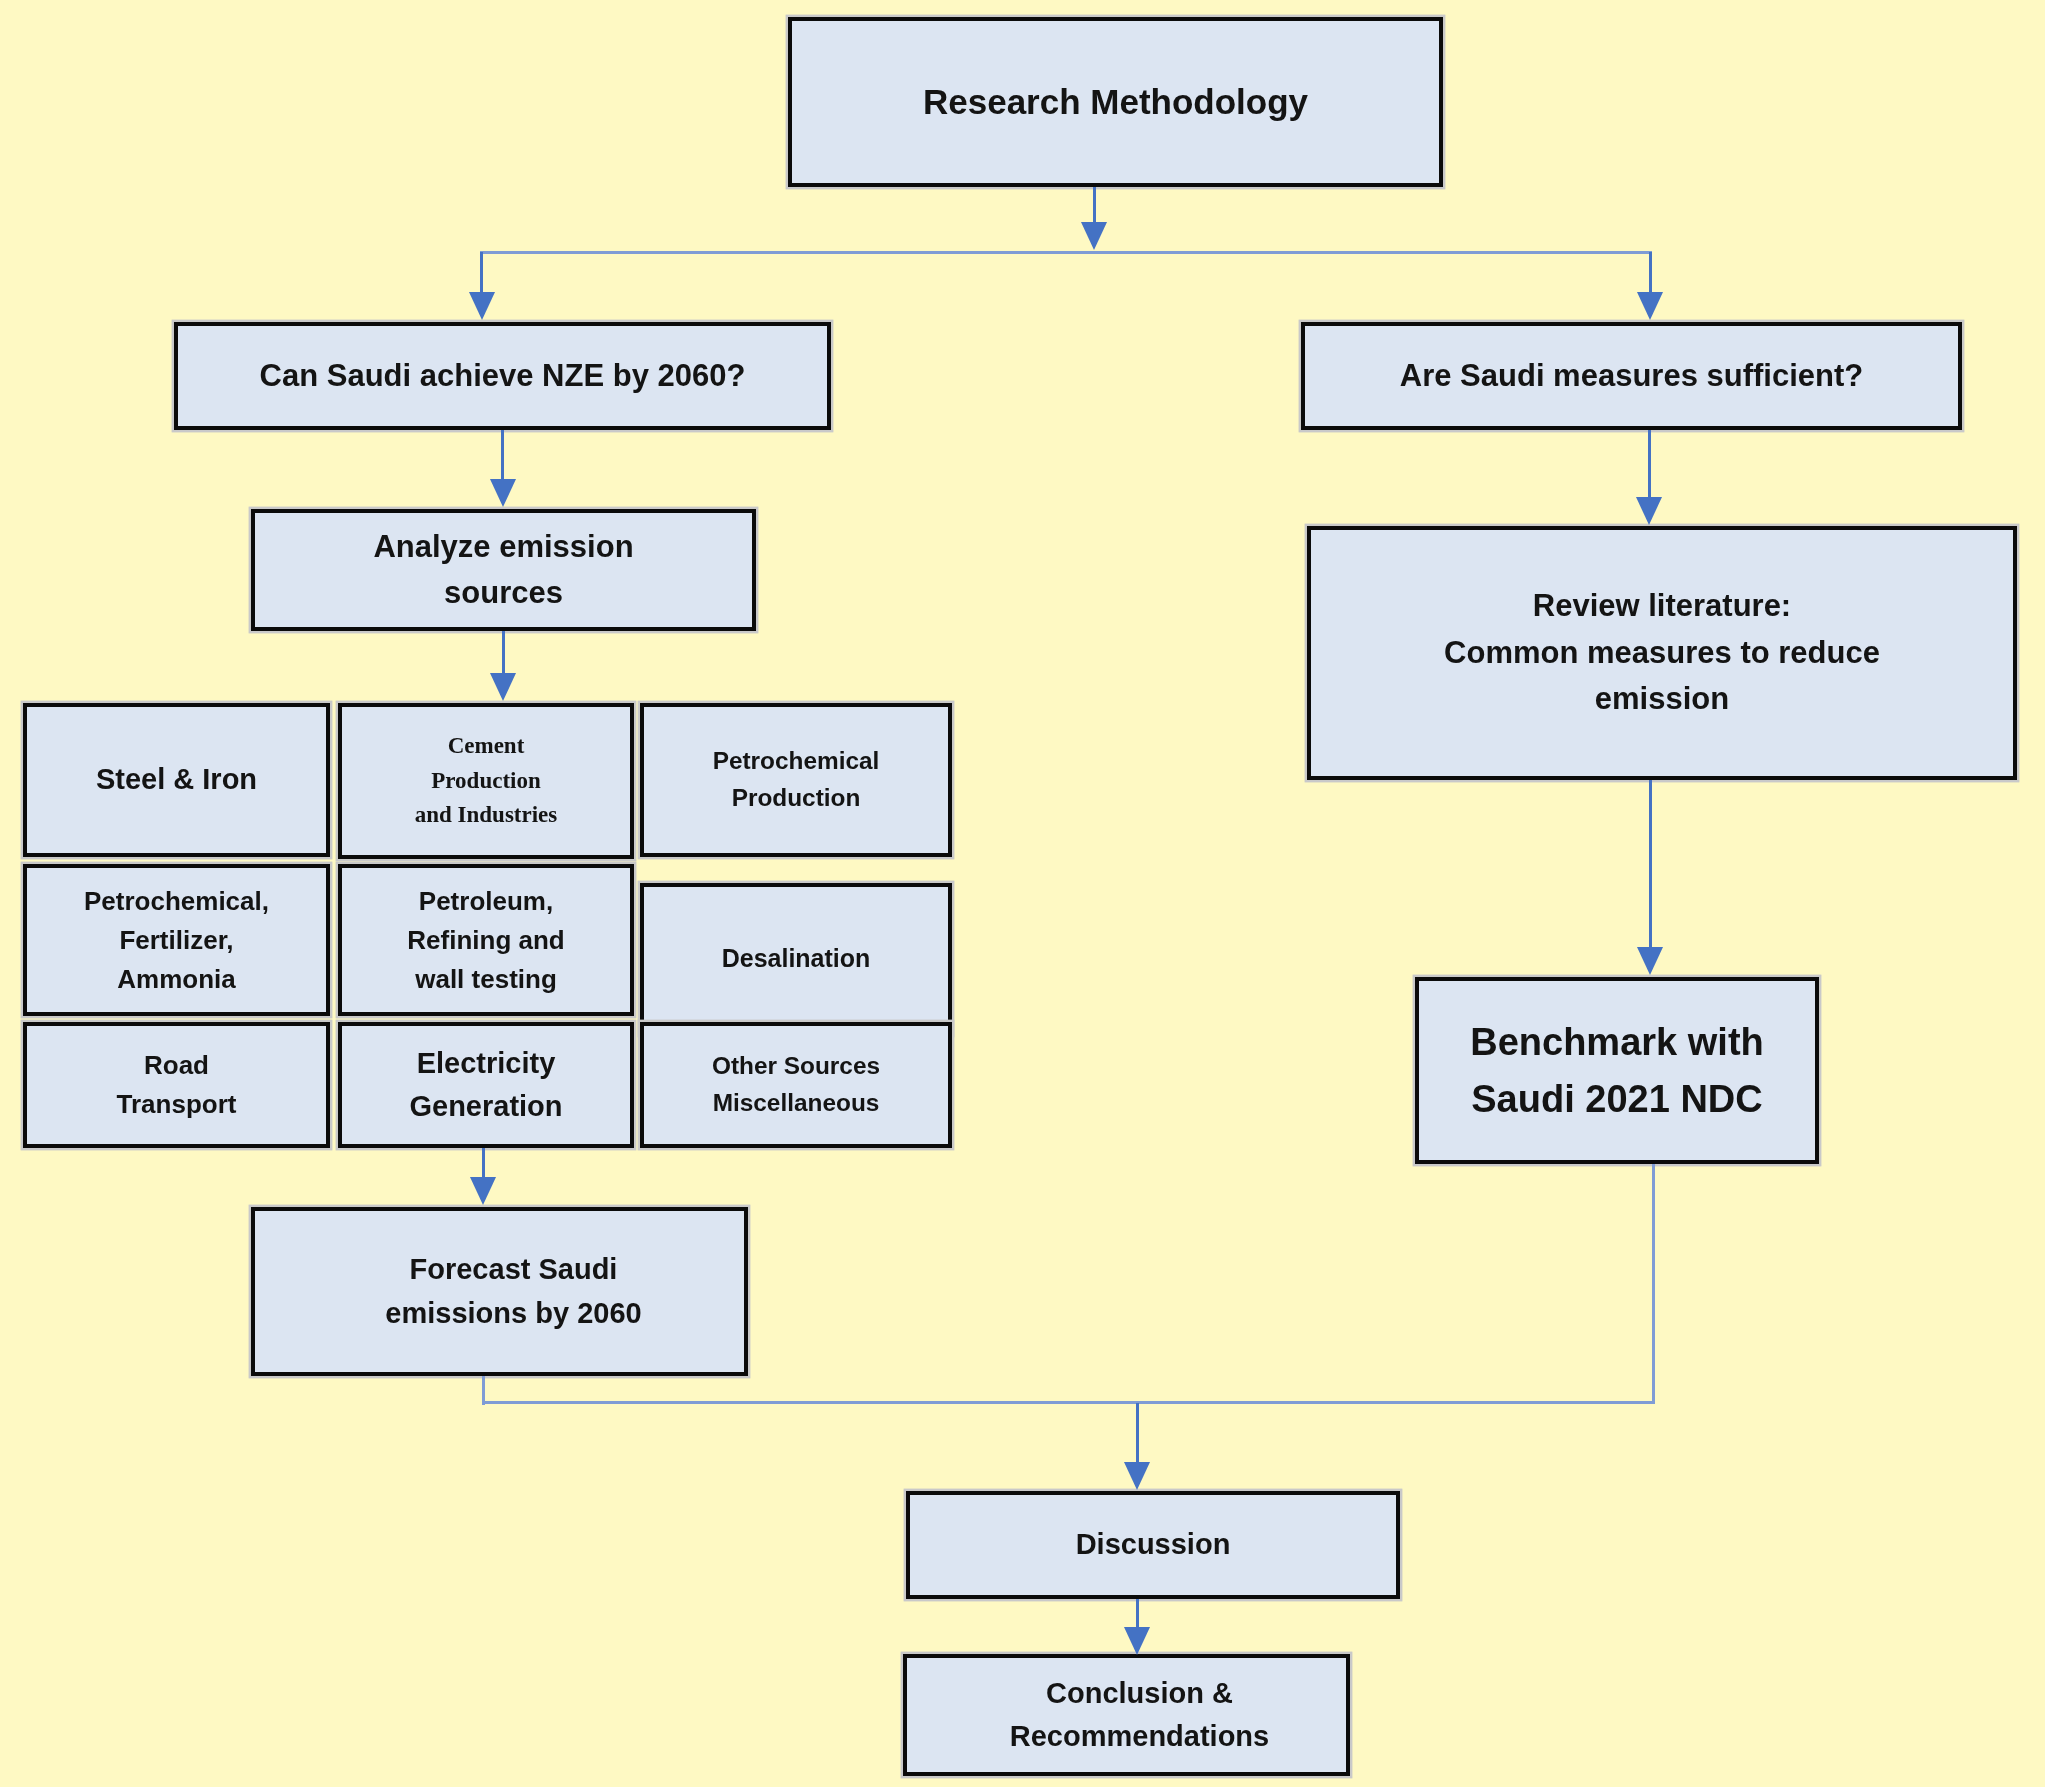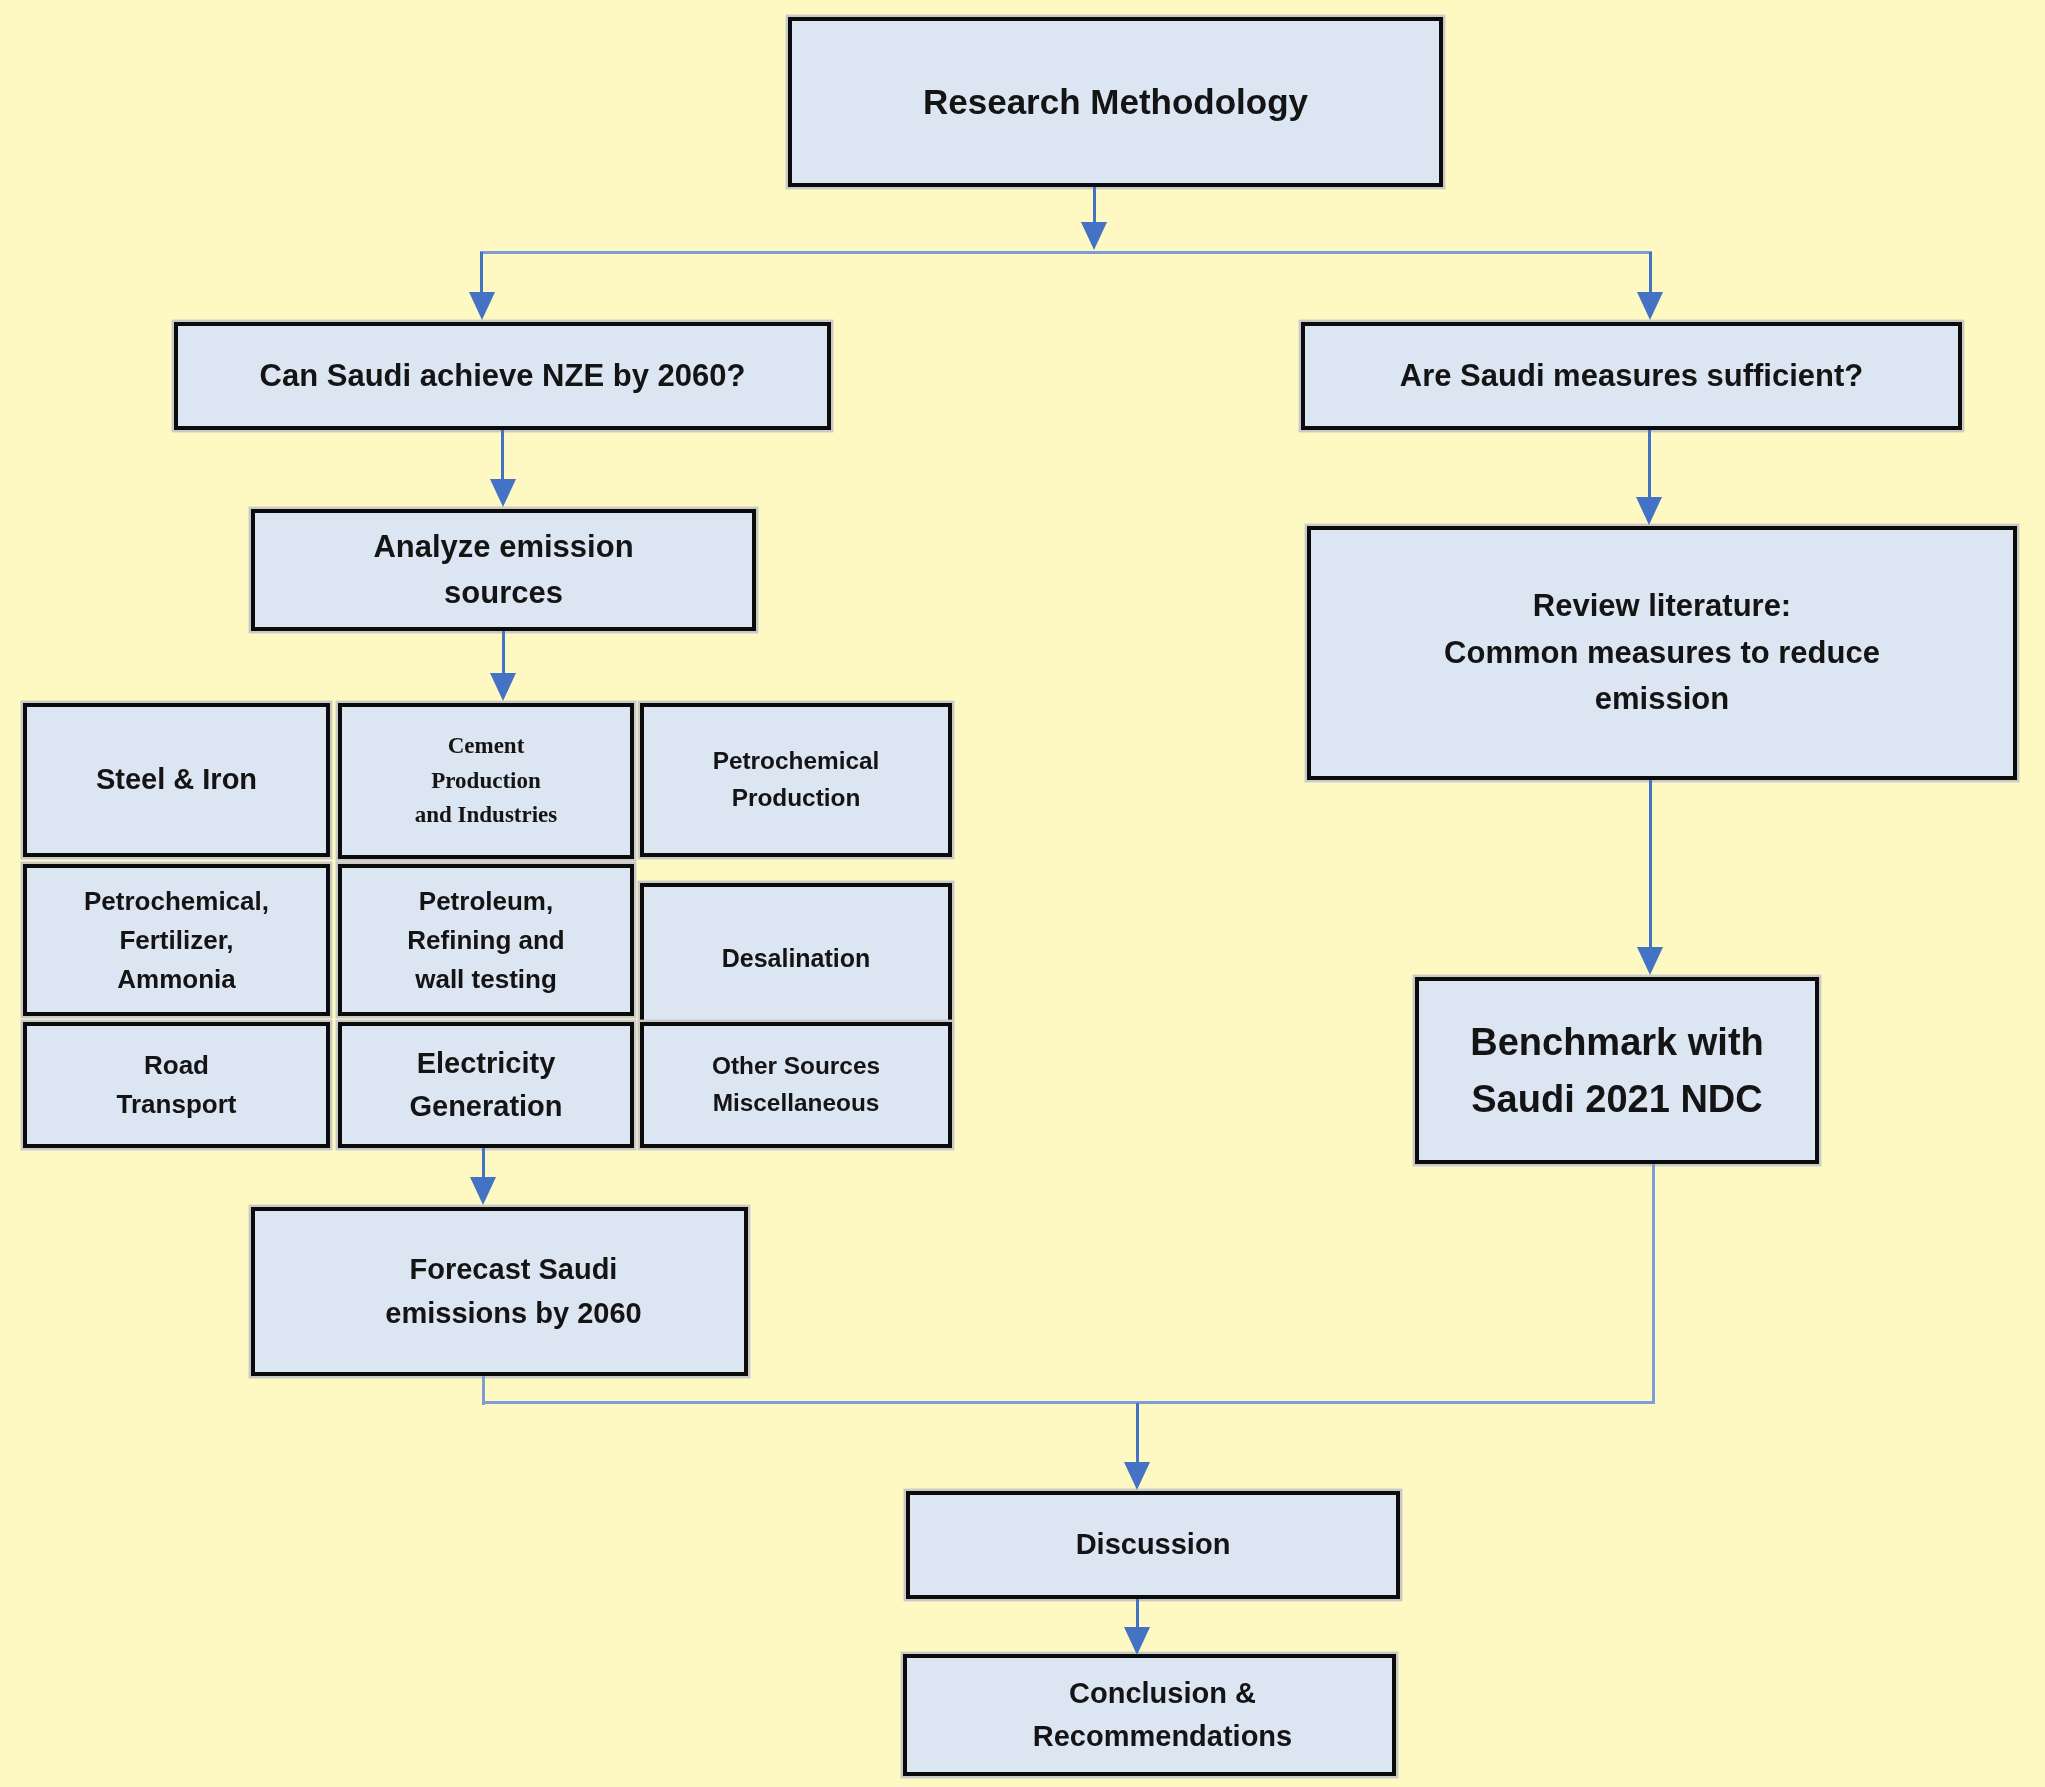--- a/index.html
+++ b/index.html
@@ -27,21 +27,21 @@
   .box span{white-space:pre-line;line-height:1.5;display:block;}
   
   #b-title      {left:788px;top:17px;  width:655px;height:170px;font-size:35px;}
   #b-qleft      {left:174px; top:322px; width:657px;height:108px;font-size:31px;}
   #b-qright     {left:1301px;top:322px; width:661px;height:108px;font-size:31px;}
   #b-analyze    {left:251px; top:509px; width:505px; height:122px;font-size:31px;}
   #b-forecast   {left:251px; top:1207px;width:497px; height:169px;font-size:29px;padding-left:28px;}
   #b-review     {left:1307px;top:526px; width:710px;height:254px;font-size:31px;}
   #b-benchmark  {left:1415px;top:977px;width:404px; height:187px;font-size:38px;}
   #b-discussion {left:906px;top:1491px;width:494px; height:108px;font-size:29px;}
-  #b-conclusion {left:903px;top:1654px;width:493px; height:122px;font-size:29px;padding-left:26px;}
+  #b-conclusion {left:903px;top:1654px;width:447px; height:122px;font-size:29px;padding-left:26px;}
   
   #c0{left:23px;  top:703px;width:307px;height:154px;font-size:29px;text-align:right;}
   #c1{left:338px; top:703px;width:296px;height:156px;font-size:23px;font-family:Liberation Serif, serif;}
   #c2{left:640px;top:703px;width:312px;height:154px;font-size:24.4px;}
   #c3{left:23px;  top:864px;width:307px;height:152px;font-size:26px;}
   #c4{left:338px; top:864px;width:296px;height:152px;font-size:26px;}
   #c5{left:640px;top:864px;width:312px;height:152px;font-size:25px;margin-top:19px;}
   #c6{left:23px;  top:1022px;width:307px;height:126px;font-size:26px;}
   #c7{left:338px; top:1022px;width:296px;height:126px;font-size:29px;}
   #c8{left:640px;top:1022px;width:312px;height:126px;font-size:24.4px;}

